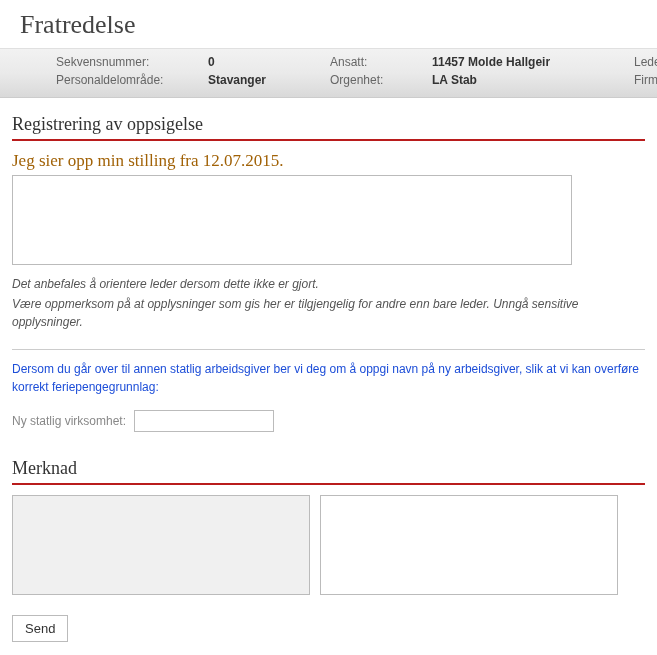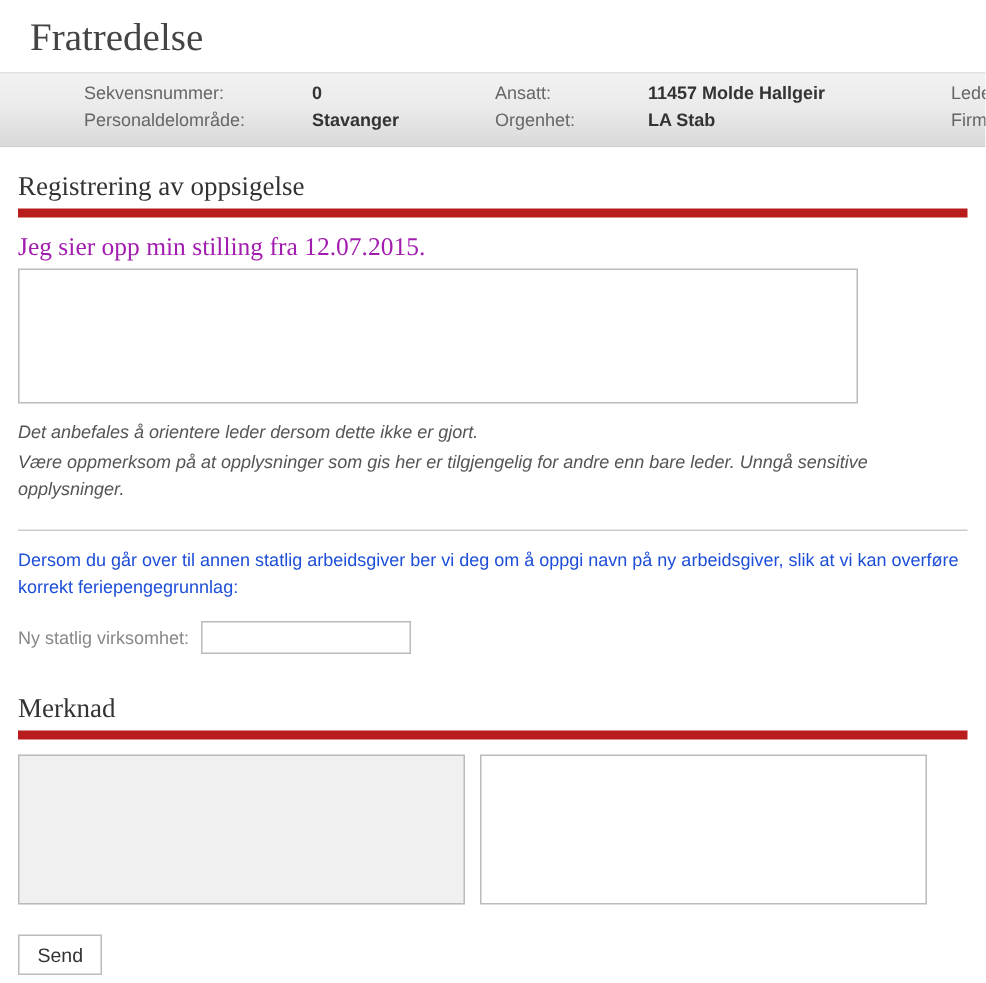--- a/index.html
+++ b/index.html
@@ -48,27 +48,27 @@
   .hval { color: #333; font-weight: bold; }
   .content {
     padding: 8px 12px 12px 12px;
   }
   .section-heading {
     font-family: Georgia, 'Times New Roman', serif;
     font-size: 18px;
     font-weight: normal;
     color: #333;
     padding: 8px 0 4px 0;
-    border-bottom: 6px solid #b91c1c;
+    border-bottom: 2px solid #b91c1c;
     margin-bottom: 10px;
   }
   .statement {
     font-family: Georgia, 'Times New Roman', serif;
     font-size: 17px;
-    color: #a21caf;
+    color: #a16207;
     margin-bottom: 4px;
   }
   .sublabel {
     font-size: 12px;
     color: #444;
     margin-bottom: 6px;
   }
   .big-textarea {
     width: 560px;
     height: 90px;

